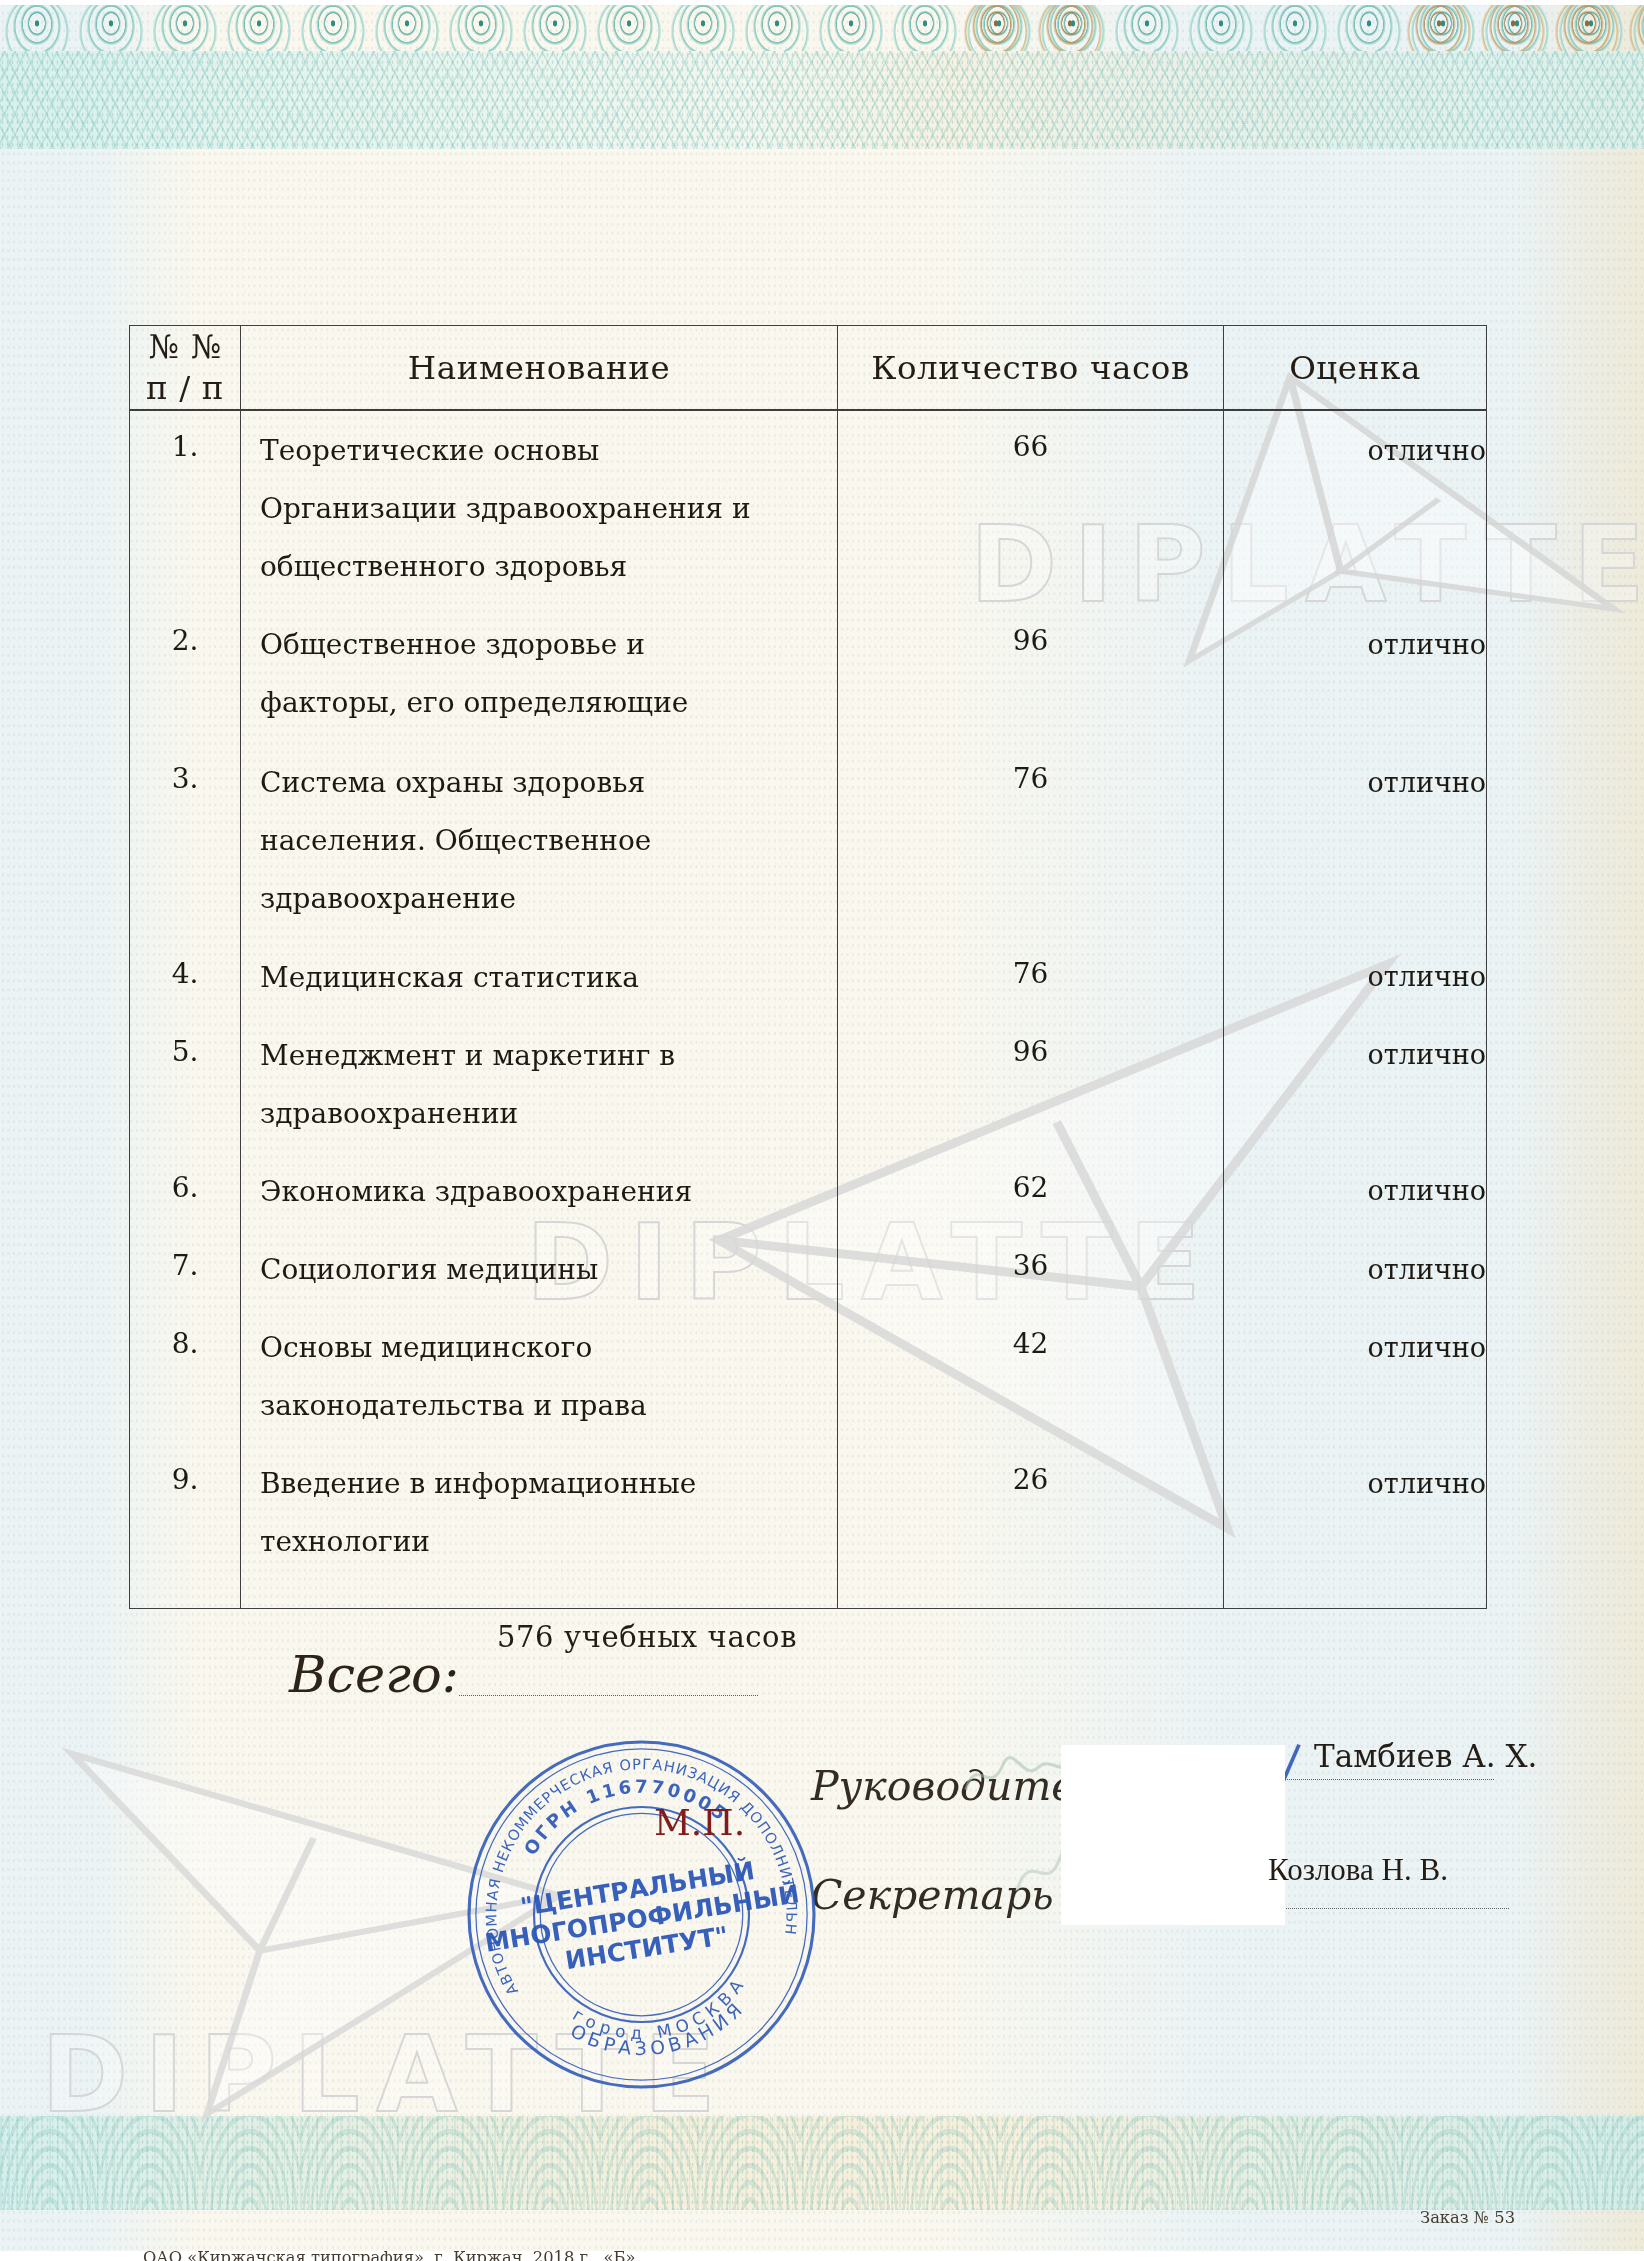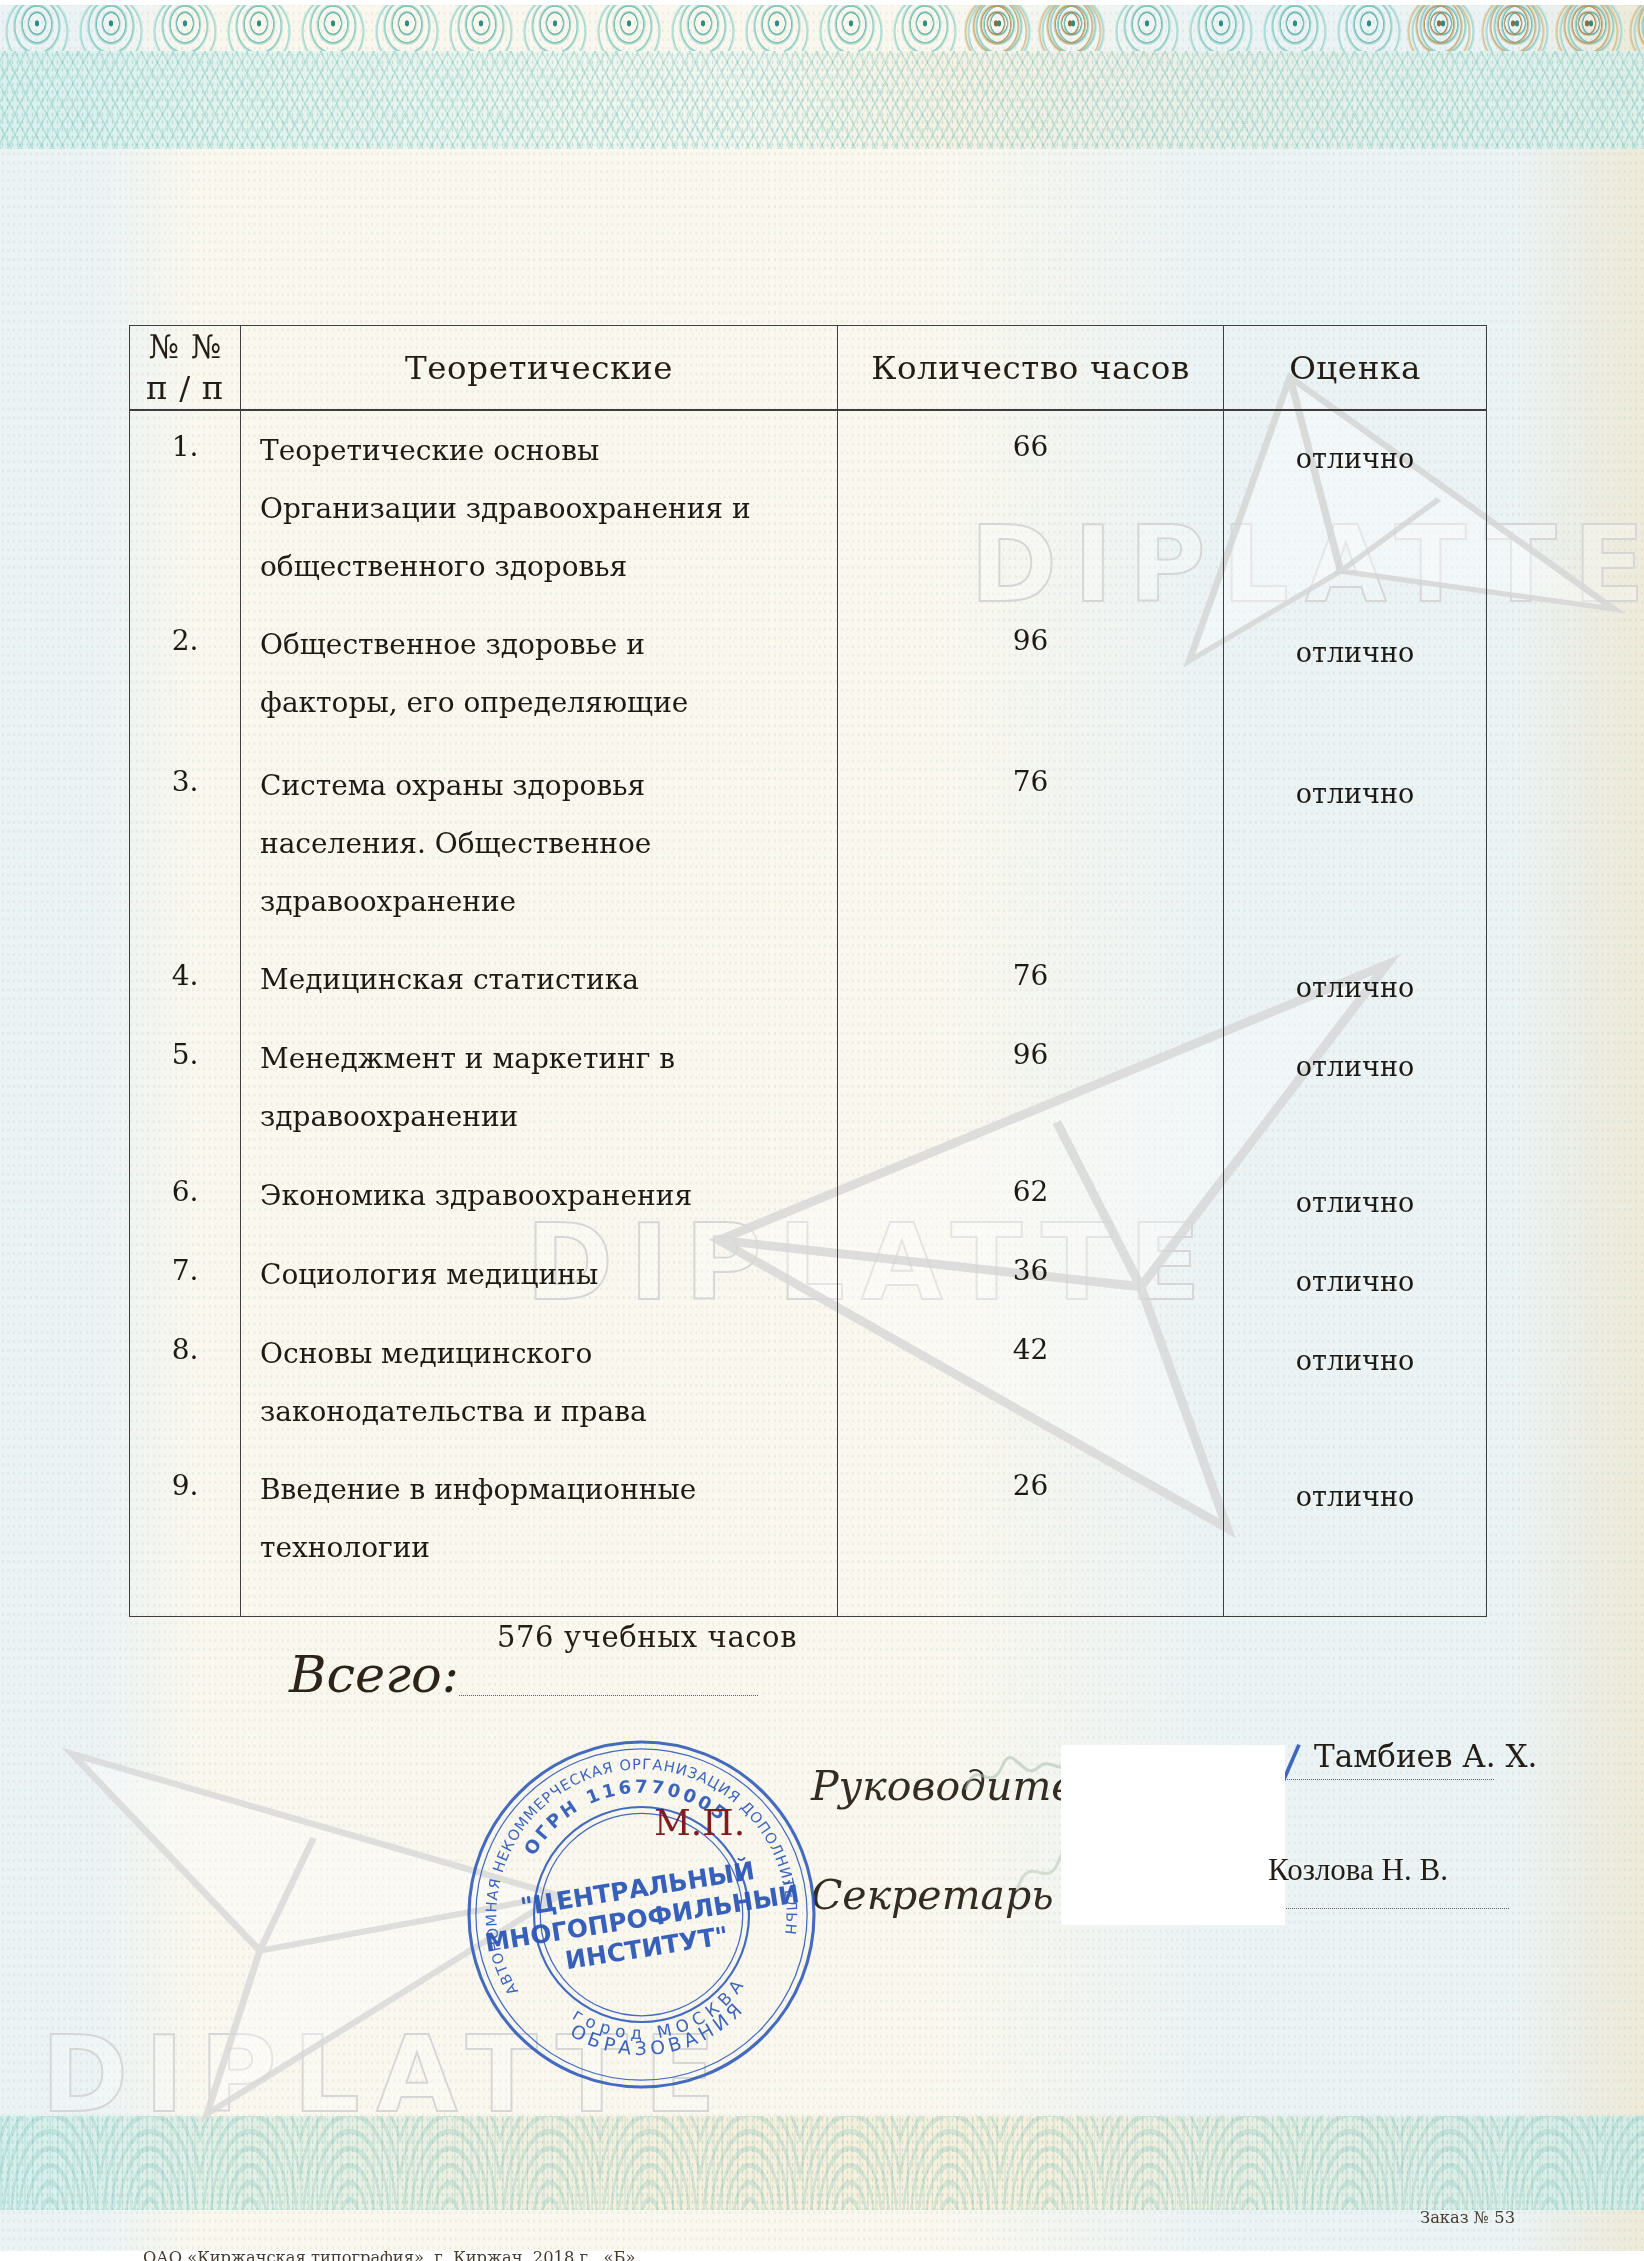--- a/index.html
+++ b/index.html
@@ -62,21 +62,21 @@
   .gradestable{border:1.9px solid #3f3f3f;}
   .gradestable td,.gradestable th{border-left:1.3px solid #3f3f3f;border-right:1.3px solid #3f3f3f;
      vertical-align:top;padding:0;background:transparent;font-weight:normal;}
   .gradestable thead th{border-bottom:2.5px solid #3c3c3c;height:83px;vertical-align:middle;
      font-size:32.5px;letter-spacing:0.6px;color:#241d15;}
   th.numhead{font-size:21px;line-height:1.25;}
   td.num{ text-align:center;line-height:49px;padding-top:11.3px;}
   td.name{padding:11.3px 19px 8.8px 19px;line-height:58px;}
   td.name div{max-width:528px;}
   td.hours{text-align:center;line-height:49px;padding-top:11.3px;}
-  td.grade{text-align:center;line-height:49px;padding-top:23px;font-size:27px;}
+  td.grade{text-align:right;line-height:49px;padding-top:15px;font-size:27px;}
   tr.r1 td{height:159px}tr.r2 td{height:118px}tr.r3 td{height:111px}
   tr.r4 td{height:56px}tr.r5 td{height:108px}tr.r6 td{height:56px}
   tr.r7 td{height:56px}tr.r8 td{height:108px}tr.r9 td{height:144px}
   
   .total-label{position:absolute;left:289px;top:1645px;font-size:51px;font-style:italic;color:#2c2418;}
   .total-value{position:absolute;left:497px;top:1620px;font-size:29px;color:#241d15;letter-spacing:0.6px;text-align:center;}
   .dotline{position:absolute;border-bottom:1.9px dotted #5f5f5f;}
   
   .sig-label{position:absolute;font-size:41px;font-style:italic;color:#332c22;}
   .sig-name{position:absolute;font-size:31px;color:#241d15;}
@@ -142,21 +142,21 @@
         <col class="c2">
         <col class="c3">
         <col class="c4">
       </colgroup>
     <thead>
       <tr>
         <th class="numhead">
           <div>№ №</div>
           <div>п / п</div>
         </th>
-        <th>Теоретические</th>
+        <th>Наименование</th>
         <th>Количество часов</th>
         <th>Оценка</th>
       </tr>
     </thead>
     <tbody>
       <tr class="r1">
         <td class="num">1.</td>
         <td class="name">
             <div>Теоретические основы Организации здравоохранения и общественного здоровья</div>
           </td>

